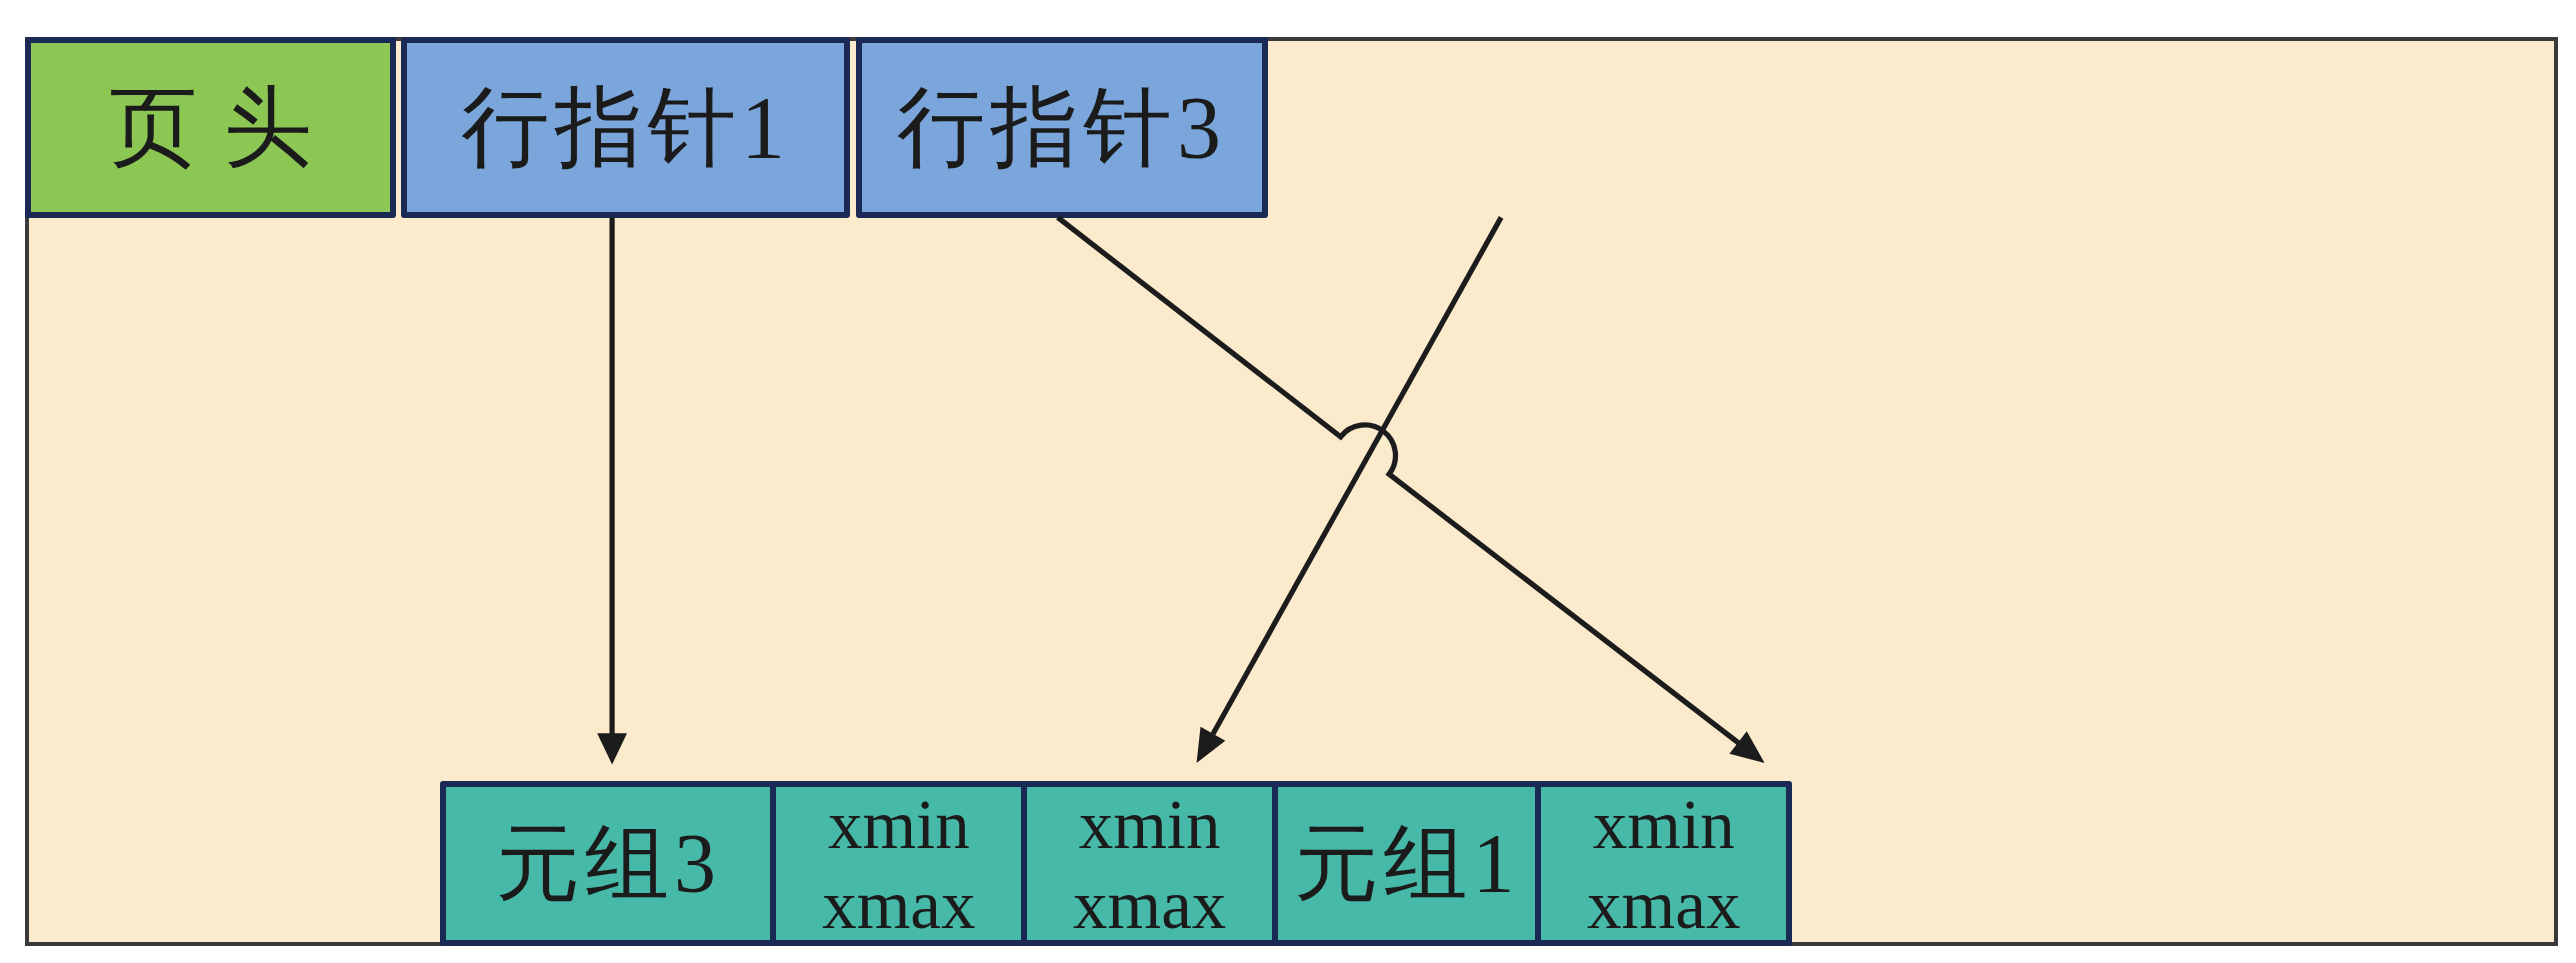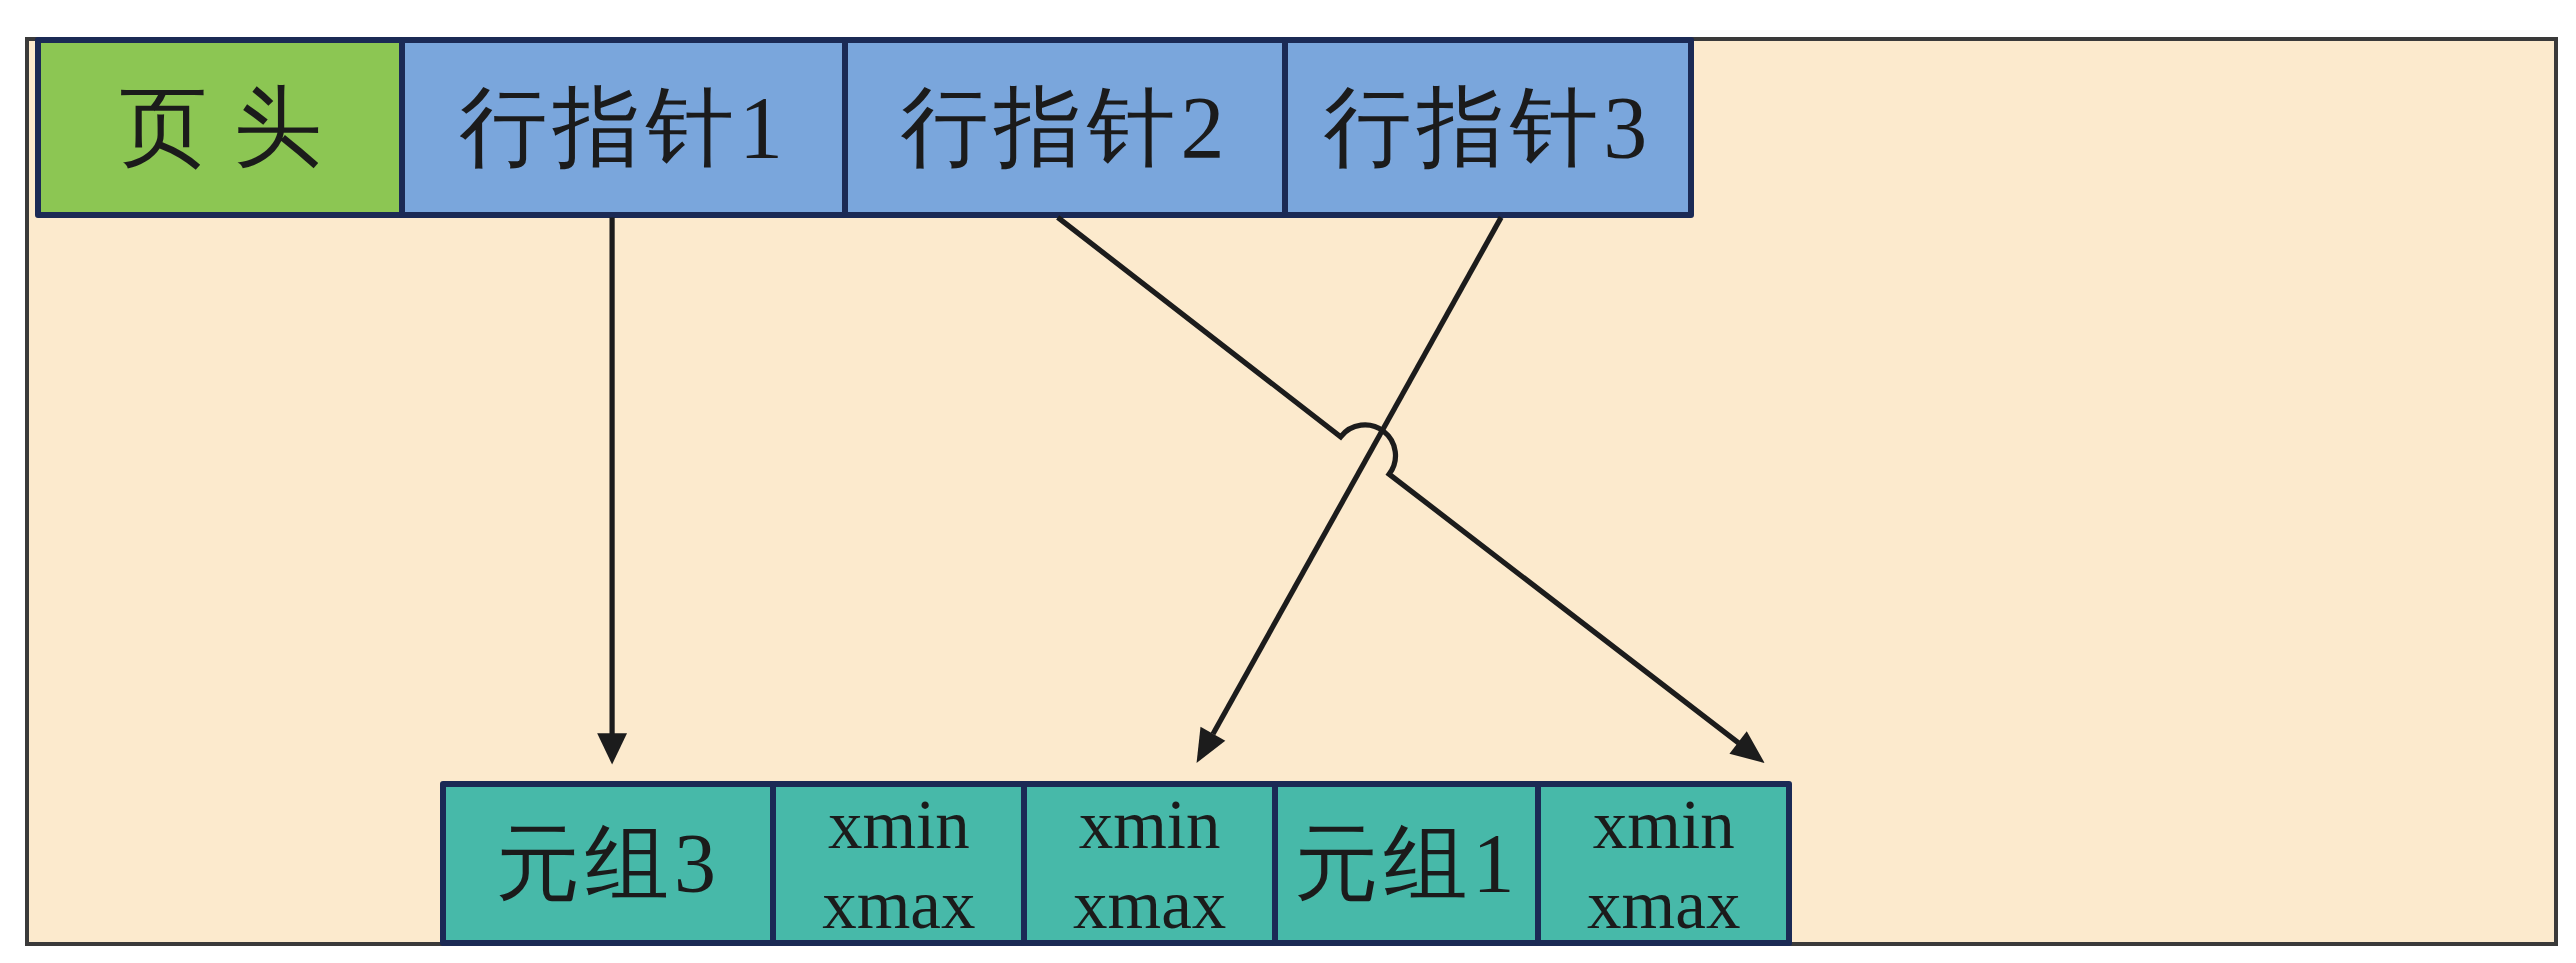--- a/index.html
+++ b/index.html
@@ -5,21 +5,21 @@
   html,body{margin:0;padding:0;background:#ffffff;}
   body{width:2576px;height:964px;position:relative;overflow:hidden;
        font-family:"Liberation Serif","DejaVu Serif",serif;}
   .stage{position:absolute;left:0;top:0;width:2576px;height:964px;}
 
   .page-box{position:absolute;left:25px;top:37px;width:2533px;height:909px;
             box-sizing:border-box;background:var(--page_fill,#fceacd);
             border:4.5px solid var(--page_border,#3a3a3a);}
 
   .row{position:absolute;display:flex;align-items:stretch;}
-  .row-top{left:35px;top:37px;height:181px;}
+  .row-top{left:25px;top:37px;height:181px;gap:12px;}
   .row-bottom{left:440px;top:765px;height:181px;}
 
   .box{box-sizing:border-box;border:6.7px solid var(--cell_border,#1b2a55);
        border-radius:3px;display:flex;align-items:center;justify-content:center;
        color:var(--text,#1b1b1b);position:relative;z-index:2;}
   .box + .box{margin-left:-6.7px;}
   .green{background:var(--green,#8cc653);}
   .blue{background:var(--blue,#7aa6dc);}
   .teal{background:var(--teal,#47b9a9);margin-top:16px;}
 
@@ -40,23 +40,20 @@
 <div class="stage">
 
   <div class="page-box"></div>
 
   <div class="row row-top">
     <div class="box green" style="width:371px">
       <span class="cjk cjk2">页头</span>
     </div>
     <div class="box blue" style="width:449px">
       <span class="cjk">行指针1</span>
-    </div>
-    <div class="box blue" style="width:447px">
-      <span class="cjk">行指针2</span>
     </div>
     <div class="box blue" style="width:412px">
       <span class="cjk">行指针3</span>
     </div>
   </div>
 
   <div class="row row-bottom">
     <div class="box teal" style="width:337px">
       <span class="cjk tuple-label">元组3</span>
     </div>

